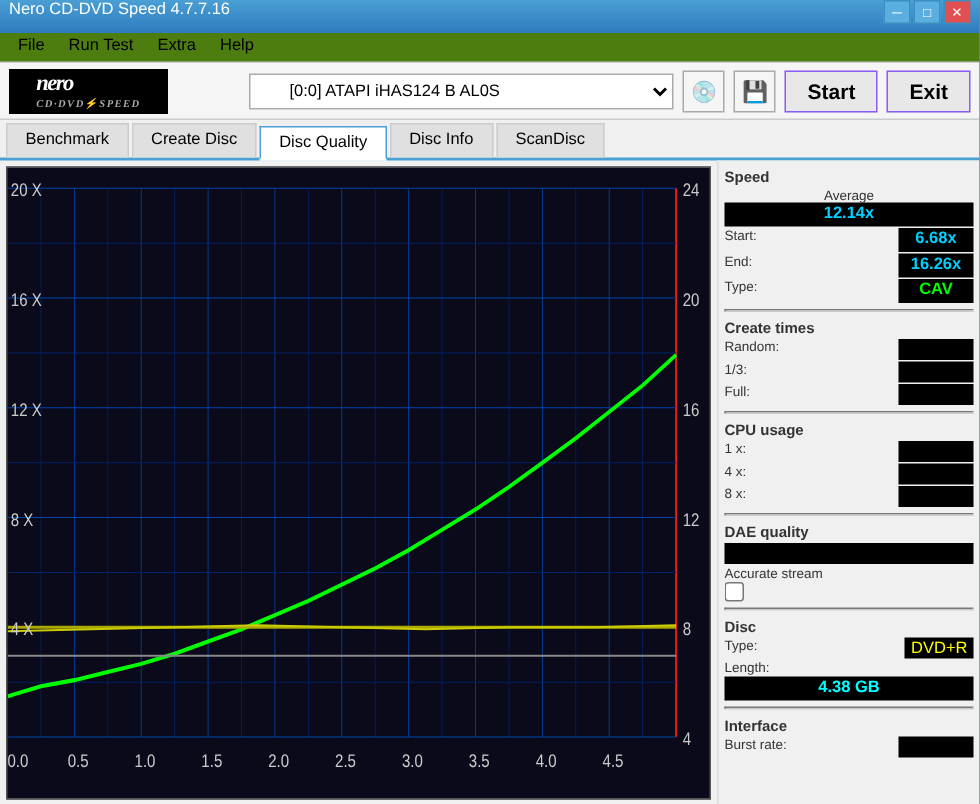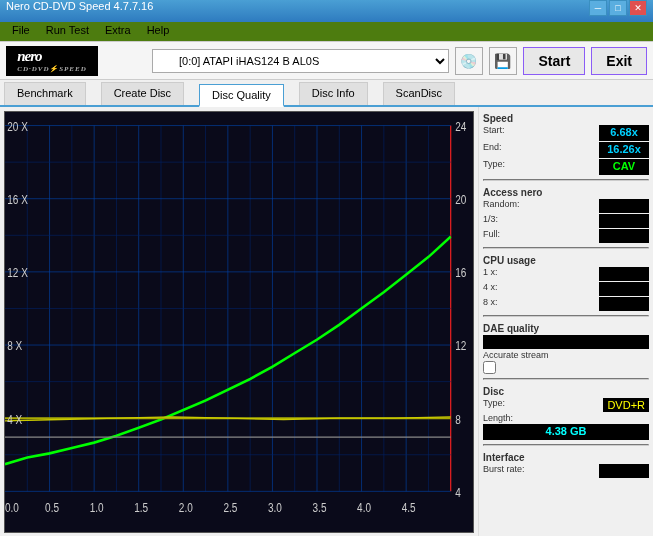--- a/index.html
+++ b/index.html
@@ -51,21 +51,21 @@
       border-bottom: 1px solid #ccc;
       gap: 6px;
     }
     #nero-logo {
       background: black;
       color: white;
       font-size: 13px;
       font-weight: bold;
       padding: 2px 6px;
       font-style: italic;
-      width: 92px;
+      width: 106px;
       height: 30px;
       display: flex; align-items: center; justify-content: center;
       font-family: serif;
     }
     #drive-select {
       flex: 1;
       height: 24px;
       border: 1px solid #aaa;
       background: white;
       font-size: 11px;
@@ -96,21 +96,21 @@
       border-bottom: 2px solid #4a9fd4;
       padding: 2px 4px 0;
     }
     .tab {
       padding: 4px 12px;
       border: 1px solid #ccc;
       border-bottom: none;
       background: #e0e0e0;
       cursor: pointer;
       font-size: 11px;
-      margin-right: 15px;
+      margin-right: 2px;
     }
     .tab.active {
       background: white;
       border-color: #4a9fd4;
       border-bottom: 2px solid white;
       position: relative;
       bottom: -2px;
     }
 
     
@@ -310,38 +310,42 @@
       <text x="276" y="295" fill="#cccccc" font-size="9">3.5</text>
       <text x="316" y="295" fill="#cccccc" font-size="9">4.0</text>
       <text x="356" y="295" fill="#cccccc" font-size="9">4.5</text>
     </svg>
   </div>
 
   <div id="right-panel">
 
     <div class="panel-section">
       <div class="section-header">Speed</div>
+      <div style="text-align:center;">
+        <div class="label-sm">Average</div>
+        <div class="value-box">12.14x</div>
+      </div>
       <div class="panel-row">
         <span class="label-sm">Start:</span>
         <div class="value-box">6.68x</div>
       </div>
       <div class="panel-row">
         <span class="label-sm">End:</span>
         <div class="value-box">16.26x</div>
       </div>
       <div class="panel-row">
         <span class="label-sm">Type:</span>
         <div class="value-box green">CAV</div>
       </div>
     </div>
 
     <hr style="border-color:#ccc; margin:2px 0;">
 
     <div class="panel-section">
-      <div class="section-header">Access nero</div>
+      <div class="section-header">Create times</div>
       <div class="panel-row">
         <span class="label-sm">Random:</span>
         <div class="value-box empty" style="width:50px;"></div>
       </div>
       <div class="panel-row">
         <span class="label-sm">1/3:</span>
         <div class="value-box empty" style="width:50px;"></div>
       </div>
       <div class="panel-row">
         <span class="label-sm">Full:</span>

